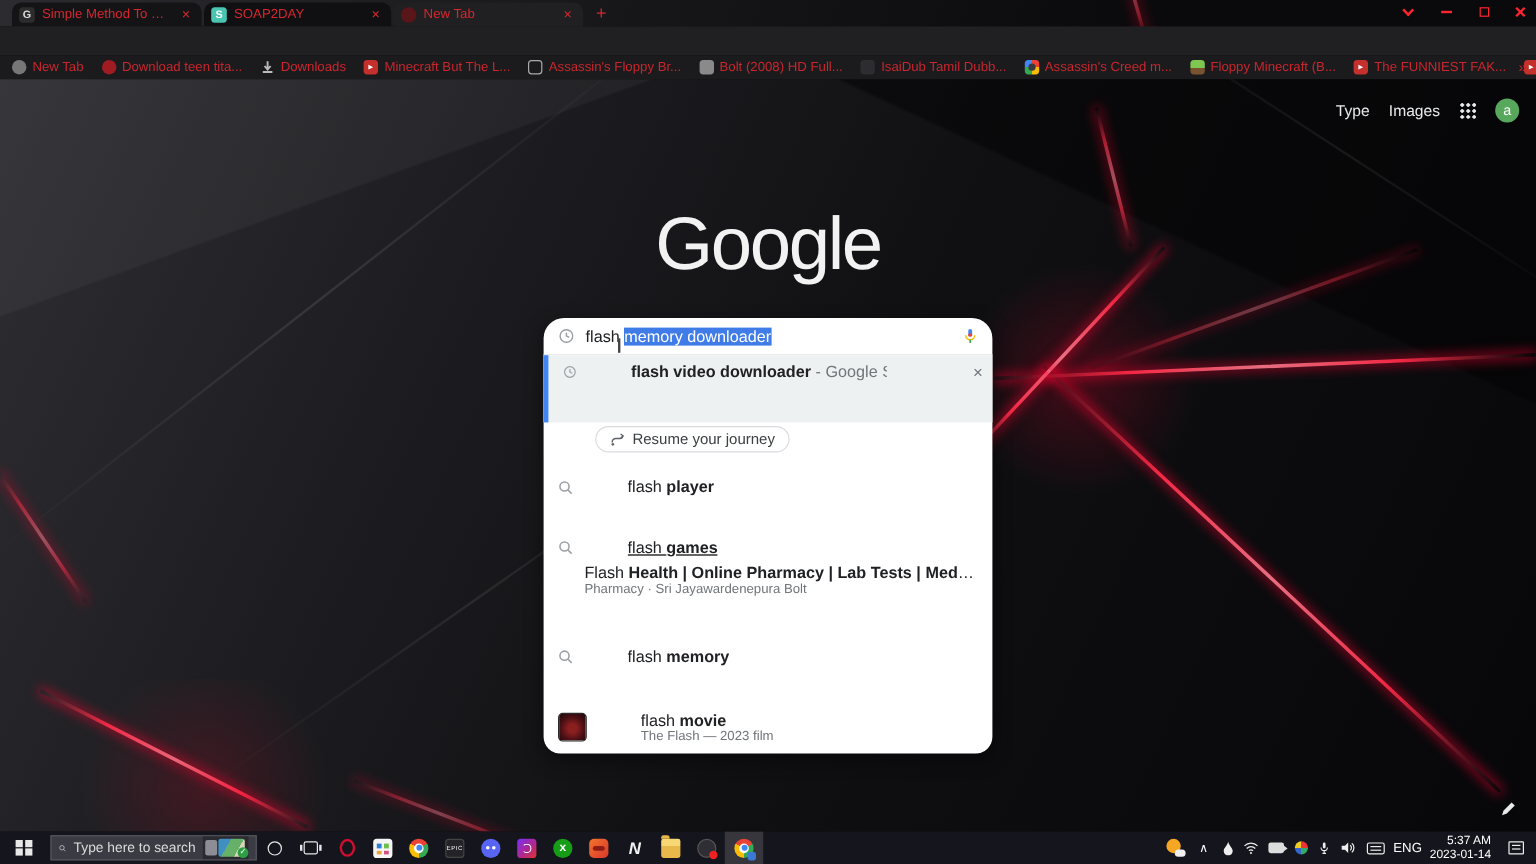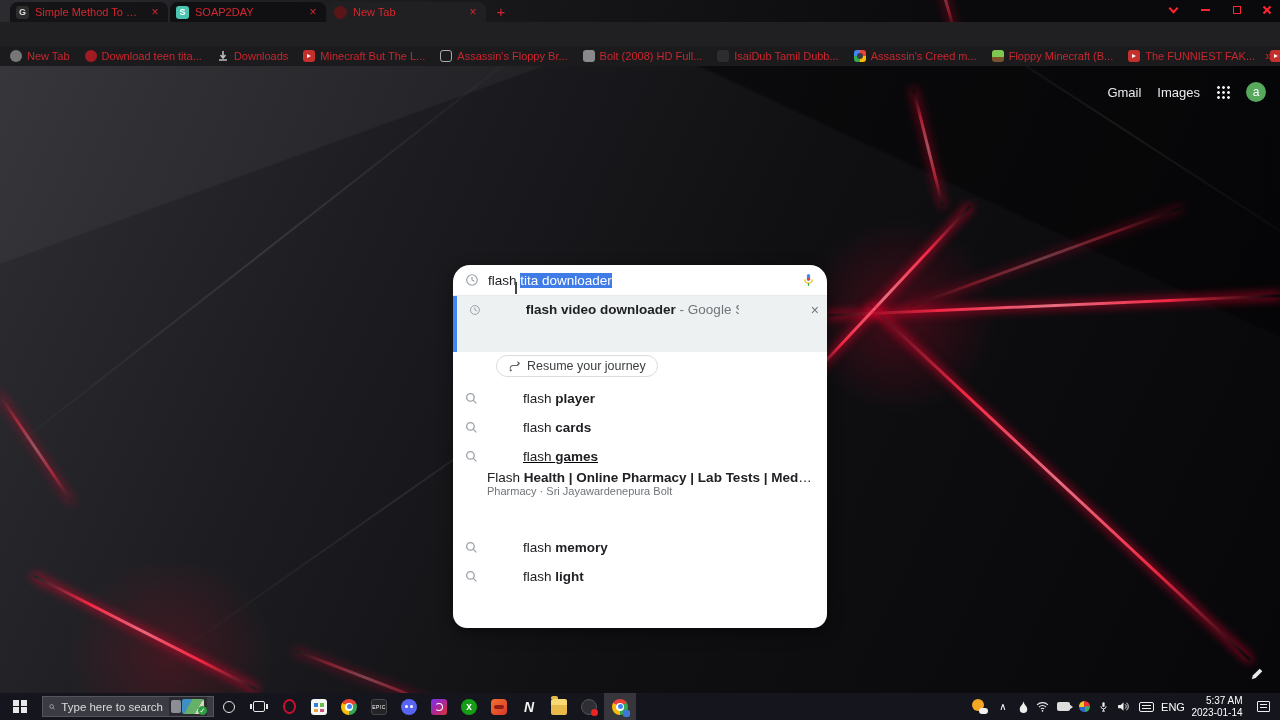--- a/index.html
+++ b/index.html
@@ -231,34 +231,35 @@
     <div class="abs glow" style="left:760px;top:230px;width:250px;transform:rotate(-47deg);"></div>
     <div class="abs glow" style="left:800px;top:415px;width:520px;transform:rotate(43deg);"></div>
     <div class="abs glow" style="left:868px;top:80px;width:120px;transform:rotate(76deg);opacity:.7;"></div>
     <div class="abs glow" style="left:900px;top:190px;width:290px;transform:rotate(-20deg);opacity:.45;"></div>
     <div class="abs glow" style="left:20px;top:565px;width:250px;transform:rotate(27deg);"></div>
     <div class="abs glow" style="left:-30px;top:380px;width:130px;transform:rotate(56deg);opacity:.6;"></div>
     <div class="abs glow" style="left:290px;top:610px;width:150px;transform:rotate(21deg);opacity:.5;"></div>
     <div class="abs" style="left:40px;top:500px;width:260px;height:180px;background:radial-gradient(circle,rgba(255,0,40,.16),transparent 65%);"></div>
 
     <div id="toplinks" class="abs">
-      <span class="tl">Gmail</span>
+      <span class="tl">Type</span>
       <span class="tl">Images</span>
       <span id="appsgrid"></span>
       <span id="avatar">a</span>
     </div>
 
+    <div id="glogo" class="abs">Google</div>
 
     <div id="panel" class="abs">
       <div class="irow">
         <svg width="14" height="14" viewBox="0 0 24 24">
             <circle cx="12" cy="12" r="9" stroke="#9aa0a6" stroke-width="2" fill="none"></circle>
             <path d="M12 7 V12 L16 14" stroke="#9aa0a6" stroke-width="2" fill="none"></path>
           </svg>
-        <span class="qtext"><span>flash </span><span class="qsel">tita downloader</span></span>
+        <span class="qtext"><span>flash </span><span class="qsel">memory downloader</span></span>
         <span style="flex:1"></span>
         <svg width="13" height="15" viewBox="0 0 24 28">
             <rect x="9" y="2" width="6" height="12" rx="3" fill="#4285f4"></rect>
             <rect x="9" y="9" width="6" height="5" rx="2" fill="#ea4335"></rect>
             <path d="M5 12 a7 7 0 0 0 14 0" stroke="#fbbc05" stroke-width="2.4" fill="none"></path>
             <path d="M12 19 V24" stroke="#34a853" stroke-width="2.4"></path>
           </svg>
       </div>
       <div class="abs" style="left:62px;top:17px;width:1.5px;height:12px;background:#444;"></div>
       <div id="divider" class="abs"></div>
@@ -276,33 +277,26 @@
         <div id="chip" class="abs">
           <svg width="13" height="13" viewBox="0 0 24 24">
               <path d="M4 16 Q4 10 10 10 L16 10 Q20 10 20 6" stroke="#5f6368" stroke-width="2" fill="none"></path>
               <path d="M17 3 L21 6 L17 9" fill="none" stroke="#5f6368" stroke-width="2"></path>
               <circle cx="5" cy="19" r="2" fill="#5f6368"></circle>
             </svg>
           <span>Resume your journey</span>
         </div>
       </div>
 
-      <div class="srow abs" style="top:119px;">
+      <div class="srow abs" style="top:119px;align-items:flex-end;">
         <svg width="13" height="13" viewBox="0 0 24 24">
             <circle cx="10" cy="10" r="7" stroke="#9aa0a6" stroke-width="2.4" fill="none"></circle>
             <path d="M15 15 L21 21" stroke="#9aa0a6" stroke-width="2.4"></path>
           </svg>
         <span class="stext"><span>flash </span><b>player</b></span>
-      </div>
-      <div class="srow abs" style="top:148px;">
-        <svg width="13" height="13" viewBox="0 0 24 24">
-            <circle cx="10" cy="10" r="7" stroke="#9aa0a6" stroke-width="2.4" fill="none"></circle>
-            <path d="M15 15 L21 21" stroke="#9aa0a6" stroke-width="2.4"></path>
-          </svg>
-        <span class="stext"><span>flash </span><b>cards</b></span>
       </div>
       <div class="srow abs" style="top:177px;text-decoration:underline;">
         <svg width="13" height="13" viewBox="0 0 24 24">
             <circle cx="10" cy="10" r="7" stroke="#9aa0a6" stroke-width="2.4" fill="none"></circle>
             <path d="M15 15 L21 21" stroke="#9aa0a6" stroke-width="2.4"></path>
           </svg>
         <span class="stext"><span>flash </span><b>games</b></span>
       </div>
 
       <div class="abs" style="left:0; top:203px; width:374px; height:38px; padding:2px 12px 0 34px;">
@@ -310,28 +304,28 @@
         <div class="sub" style="margin-left:0;">Pharmacy · Sri Jayawardenepura Bolt</div>
       </div>
 
       <div class="srow abs" style="top:268px;">
         <svg width="13" height="13" viewBox="0 0 24 24">
             <circle cx="10" cy="10" r="7" stroke="#9aa0a6" stroke-width="2.4" fill="none"></circle>
             <path d="M15 15 L21 21" stroke="#9aa0a6" stroke-width="2.4"></path>
           </svg>
         <span class="stext"><span>flash </span><b>memory</b></span>
       </div>
-      <div class="srow abs" style="top:297px;">
-        <svg width="13" height="13" viewBox="0 0 24 24">
-            <circle cx="10" cy="10" r="7" stroke="#9aa0a6" stroke-width="2.4" fill="none"></circle>
-            <path d="M15 15 L21 21" stroke="#9aa0a6" stroke-width="2.4"></path>
-          </svg>
-        <span class="stext"><span>flash </span><b>light</b></span>
-      </div>
-
+
+      <div class="srow abs" style="top:323px; height:36px;">
+        <span class="thumb"></span>
+        <span style="display:flex; flex-direction:column;">
+          <span class="stext"><span>flash </span><b>movie</b></span>
+          <span class="sub">The Flash — 2023 film</span>
+        </span>
+      </div>
     </div>
 
     <svg class="abs" style="left:1249px; top:600px;" width="16" height="16" viewBox="0 0 24 24">
         <path d="M4 20 L6 14 L16 4 L20 8 L10 18 Z" fill="#e8eaed"></path>
       </svg>
   </div>
 
   <div id="taskbar" class="abs">
     <div class="tbtn" style="width:40px;">
       <span id="winlogo">

